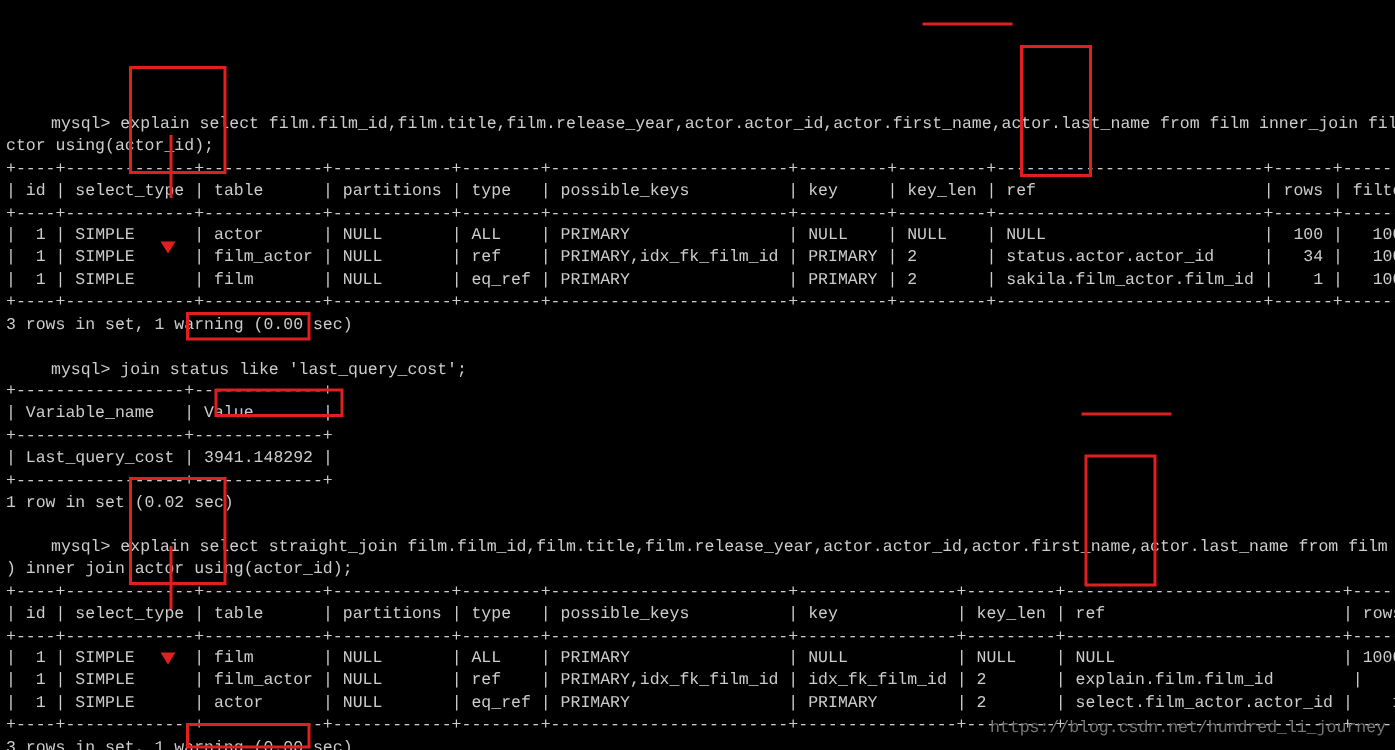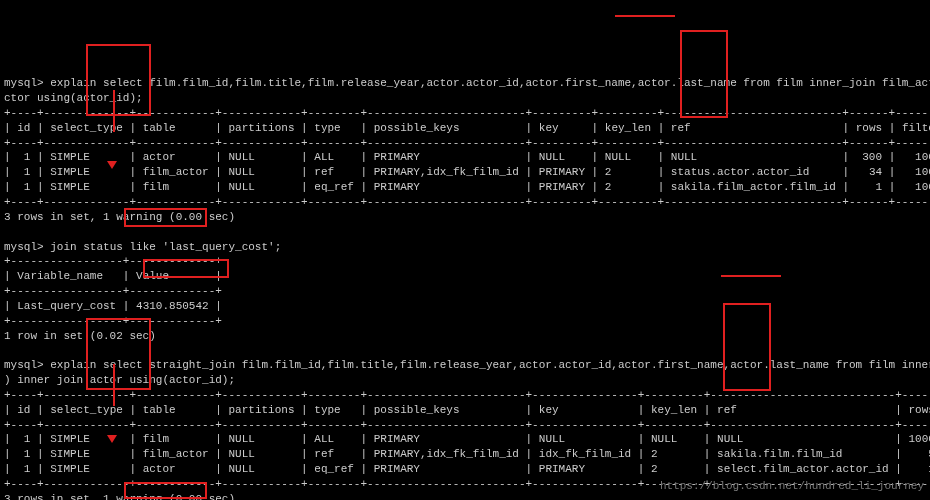--- a/index.html
+++ b/index.html
@@ -9,21 +9,21 @@
     font-family: Consolas, "Courier New", monospace;
     font-size: 11px;
     line-height: 1.35;
     padding: 2px 4px;
     white-space: pre;
     overflow: hidden;
     width: 930px;
     height: 500px;
     position: relative;
   }
-  .prompt { color: #ccc; }
+  .prompt { color: #ccc; margin-left: 30px; }
   .divider { color: #ccc; }
   .header-row, .data-row { color: #ccc; }
   .redbox {
     position: absolute;
     border: 2px solid #e02020;
     pointer-events: none;
   }
   .arrow {
     position: absolute;
     pointer-events: none;
@@ -57,41 +57,41 @@
 <body>
 
 
 
 <div>
 <span class="prompt">mysql&gt;</span> <span>explain select film.film_id,film.title,film.release_year,actor.actor_id,actor.first_name,actor.last_name from film inner_join film_actor using(film_id) inner join a</span>
 <span>ctor using(actor_id);</span>
 <span class="divider">+----+-------------+------------+------------+--------+------------------------+---------+---------+---------------------------+------+----------+-------------+</span>
 <span class="header-row">| <span>id</span> | <span>select_type</span> | <span>table</span>      | <span>partitions</span> | <span>type</span>   | <span>possible_keys</span>          | <span>key</span>     | <span>key_len</span> | <span>ref</span>                       | <span>rows</span> | <span>filtered</span> |        |</span>
 <span class="divider">+----+-------------+------------+------------+--------+------------------------+---------+---------+---------------------------+------+----------+-------------+</span>
-<span class="data-row">|  <span>1</span> | <span>SIMPLE</span>      | <span>actor</span>      | <span>NULL</span>       | <span>ALL</span>    | <span>PRIMARY</span>                | <span>NULL</span>    | <span>NULL</span>    | <span>NULL</span>                      |  <span>300</span> |   <span>100.00</span> |         |</span>
+<span class="data-row">|  <span>1</span> | <span>SIMPLE</span>      | <span>actor</span>      | <span>NULL</span>       | <span>ALL</span>    | <span>PRIMARY</span>                | <span>NULL</span>    | <span>NULL</span>    | <span>NULL</span>                      |  <span>100</span> |   <span>100.00</span> |         |</span>
 <span class="data-row">|  <span>1</span> | <span>SIMPLE</span>      | <span>film_actor</span> | <span>NULL</span>       | <span>ref</span>    | <span>PRIMARY,idx_fk_film_id</span> | <span>PRIMARY</span> | <span>2</span>       | <span>status.actor.actor_id</span>     |   <span>34</span> |   <span>100.00</span> |  |</span>
 <span class="data-row">|  <span>1</span> | <span>SIMPLE</span>      | <span>film</span>       | <span>NULL</span>       | <span>eq_ref</span> | <span>PRIMARY</span>                | <span>PRIMARY</span> | <span>2</span>       | <span>sakila.film_actor.film_id</span> |    <span>1</span> |   <span>100.00</span> |         |</span>
 <span class="divider">+----+-------------+------------+------------+--------+------------------------+---------+---------+---------------------------+------+----------+-------------+</span>
 <span>3 rows in set, 1 warning (0.00 sec)</span>
 
 <span class="prompt">mysql&gt;</span> <span>join status like 'last_query_cost';</span>
 <span class="divider">+-----------------+-------------+</span>
 <span class="header-row">| <span>Variable_name</span>   | <span>Value</span>       |</span>
 <span class="divider">+-----------------+-------------+</span>
-<span class="data-row">| <span>Last_query_cost</span> | <span>4310.850542</span> |</span>
+<span class="data-row">| <span>Last_query_cost</span> | <span>3941.148292</span> |</span>
 <span class="divider">+-----------------+-------------+</span>
 <span>1 row in set (0.02 sec)</span>
 
 <span class="prompt">mysql&gt;</span> <span>explain select straight_join film.film_id,film.title,film.release_year,actor.actor_id,actor.first_name,actor.last_name from film inner join film_actor using(film_id</span>
 <span>) inner join actor using(actor_id);</span>
 <span class="divider">+----+-------------+------------+------------+--------+------------------------+----------------+---------+----------------------------+------+----------+-------------+</span>
 <span class="header-row">| <span>id</span> | <span>select_type</span> | <span>table</span>      | <span>partitions</span> | <span>type</span>   | <span>possible_keys</span>          | <span>key</span>            | <span>key_len</span> | <span>ref</span>                        | <span>rows</span> |  |        |</span>
 <span class="divider">+----+-------------+------------+------------+--------+------------------------+----------------+---------+----------------------------+------+----------+-------------+</span>
 <span class="data-row">|  <span>1</span> | <span>SIMPLE</span>      | <span>film</span>       | <span>NULL</span>       | <span>ALL</span>    | <span>PRIMARY</span>                | <span>NULL</span>           | <span>NULL</span>    | <span>NULL</span>                       | <span>1000</span> |    |         |</span>
-<span class="data-row">|  <span>1</span> | <span>SIMPLE</span>      | <span>film_actor</span> | <span>NULL</span>       | <span>ref</span>    | <span>PRIMARY,idx_fk_film_id</span> | <span>idx_fk_film_id</span> | <span>2</span>       | <span>sakila.film.film_id</span>        |    <span>5</span> |    |  |</span>
+<span class="data-row">|  <span>1</span> | <span>SIMPLE</span>      | <span>film_actor</span> | <span>NULL</span>       | <span>ref</span>    | <span>PRIMARY,idx_fk_film_id</span> | <span>idx_fk_film_id</span> | <span>2</span>       | <span>explain.film.film_id</span>        |    <span>5</span> |    |  |</span>
 <span class="data-row">|  <span>1</span> | <span>SIMPLE</span>      | <span>actor</span>      | <span>NULL</span>       | <span>eq_ref</span> | <span>PRIMARY</span>                | <span>PRIMARY</span>        | <span>2</span>       | <span>select.film_actor.actor_id</span> |    <span>1</span> |    |         |</span>
 <span class="divider">+----+-------------+------------+------------+--------+------------------------+----------------+---------+----------------------------+------+----------+-------------+</span>
 <span>3 rows in set, 1 warning (0.00 sec)</span>
 
  
 
 
 
 
 </div>

